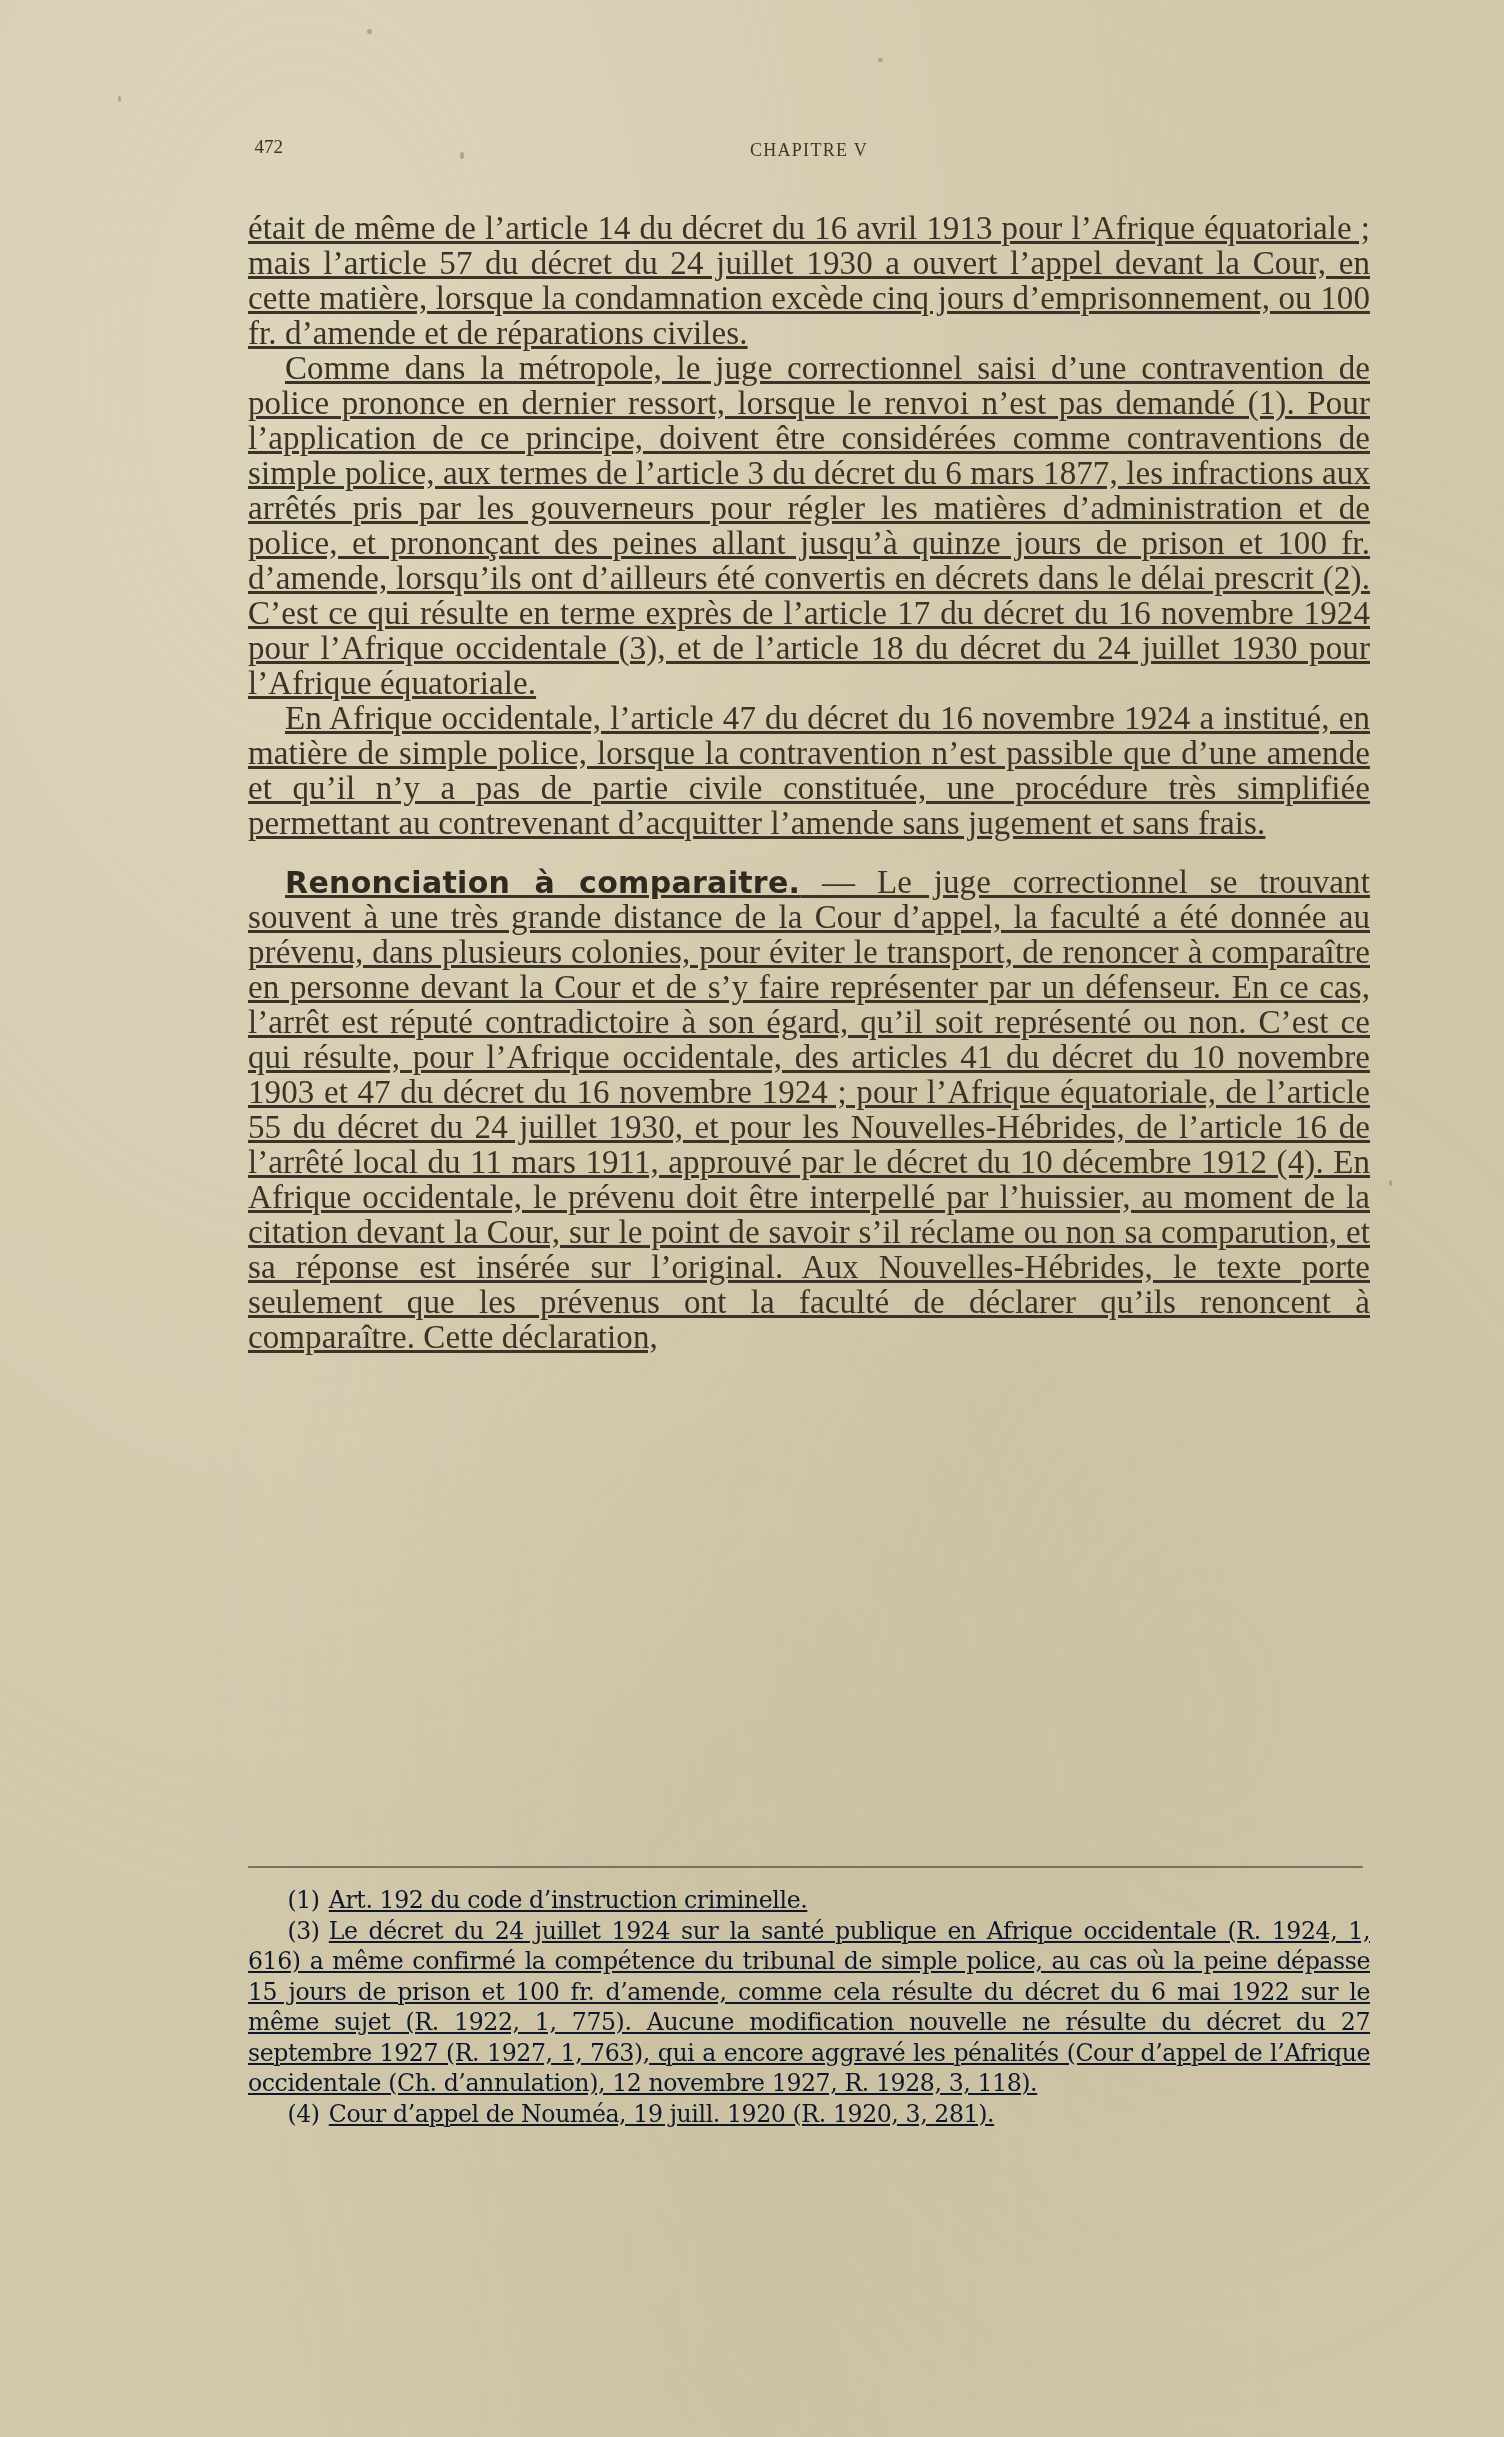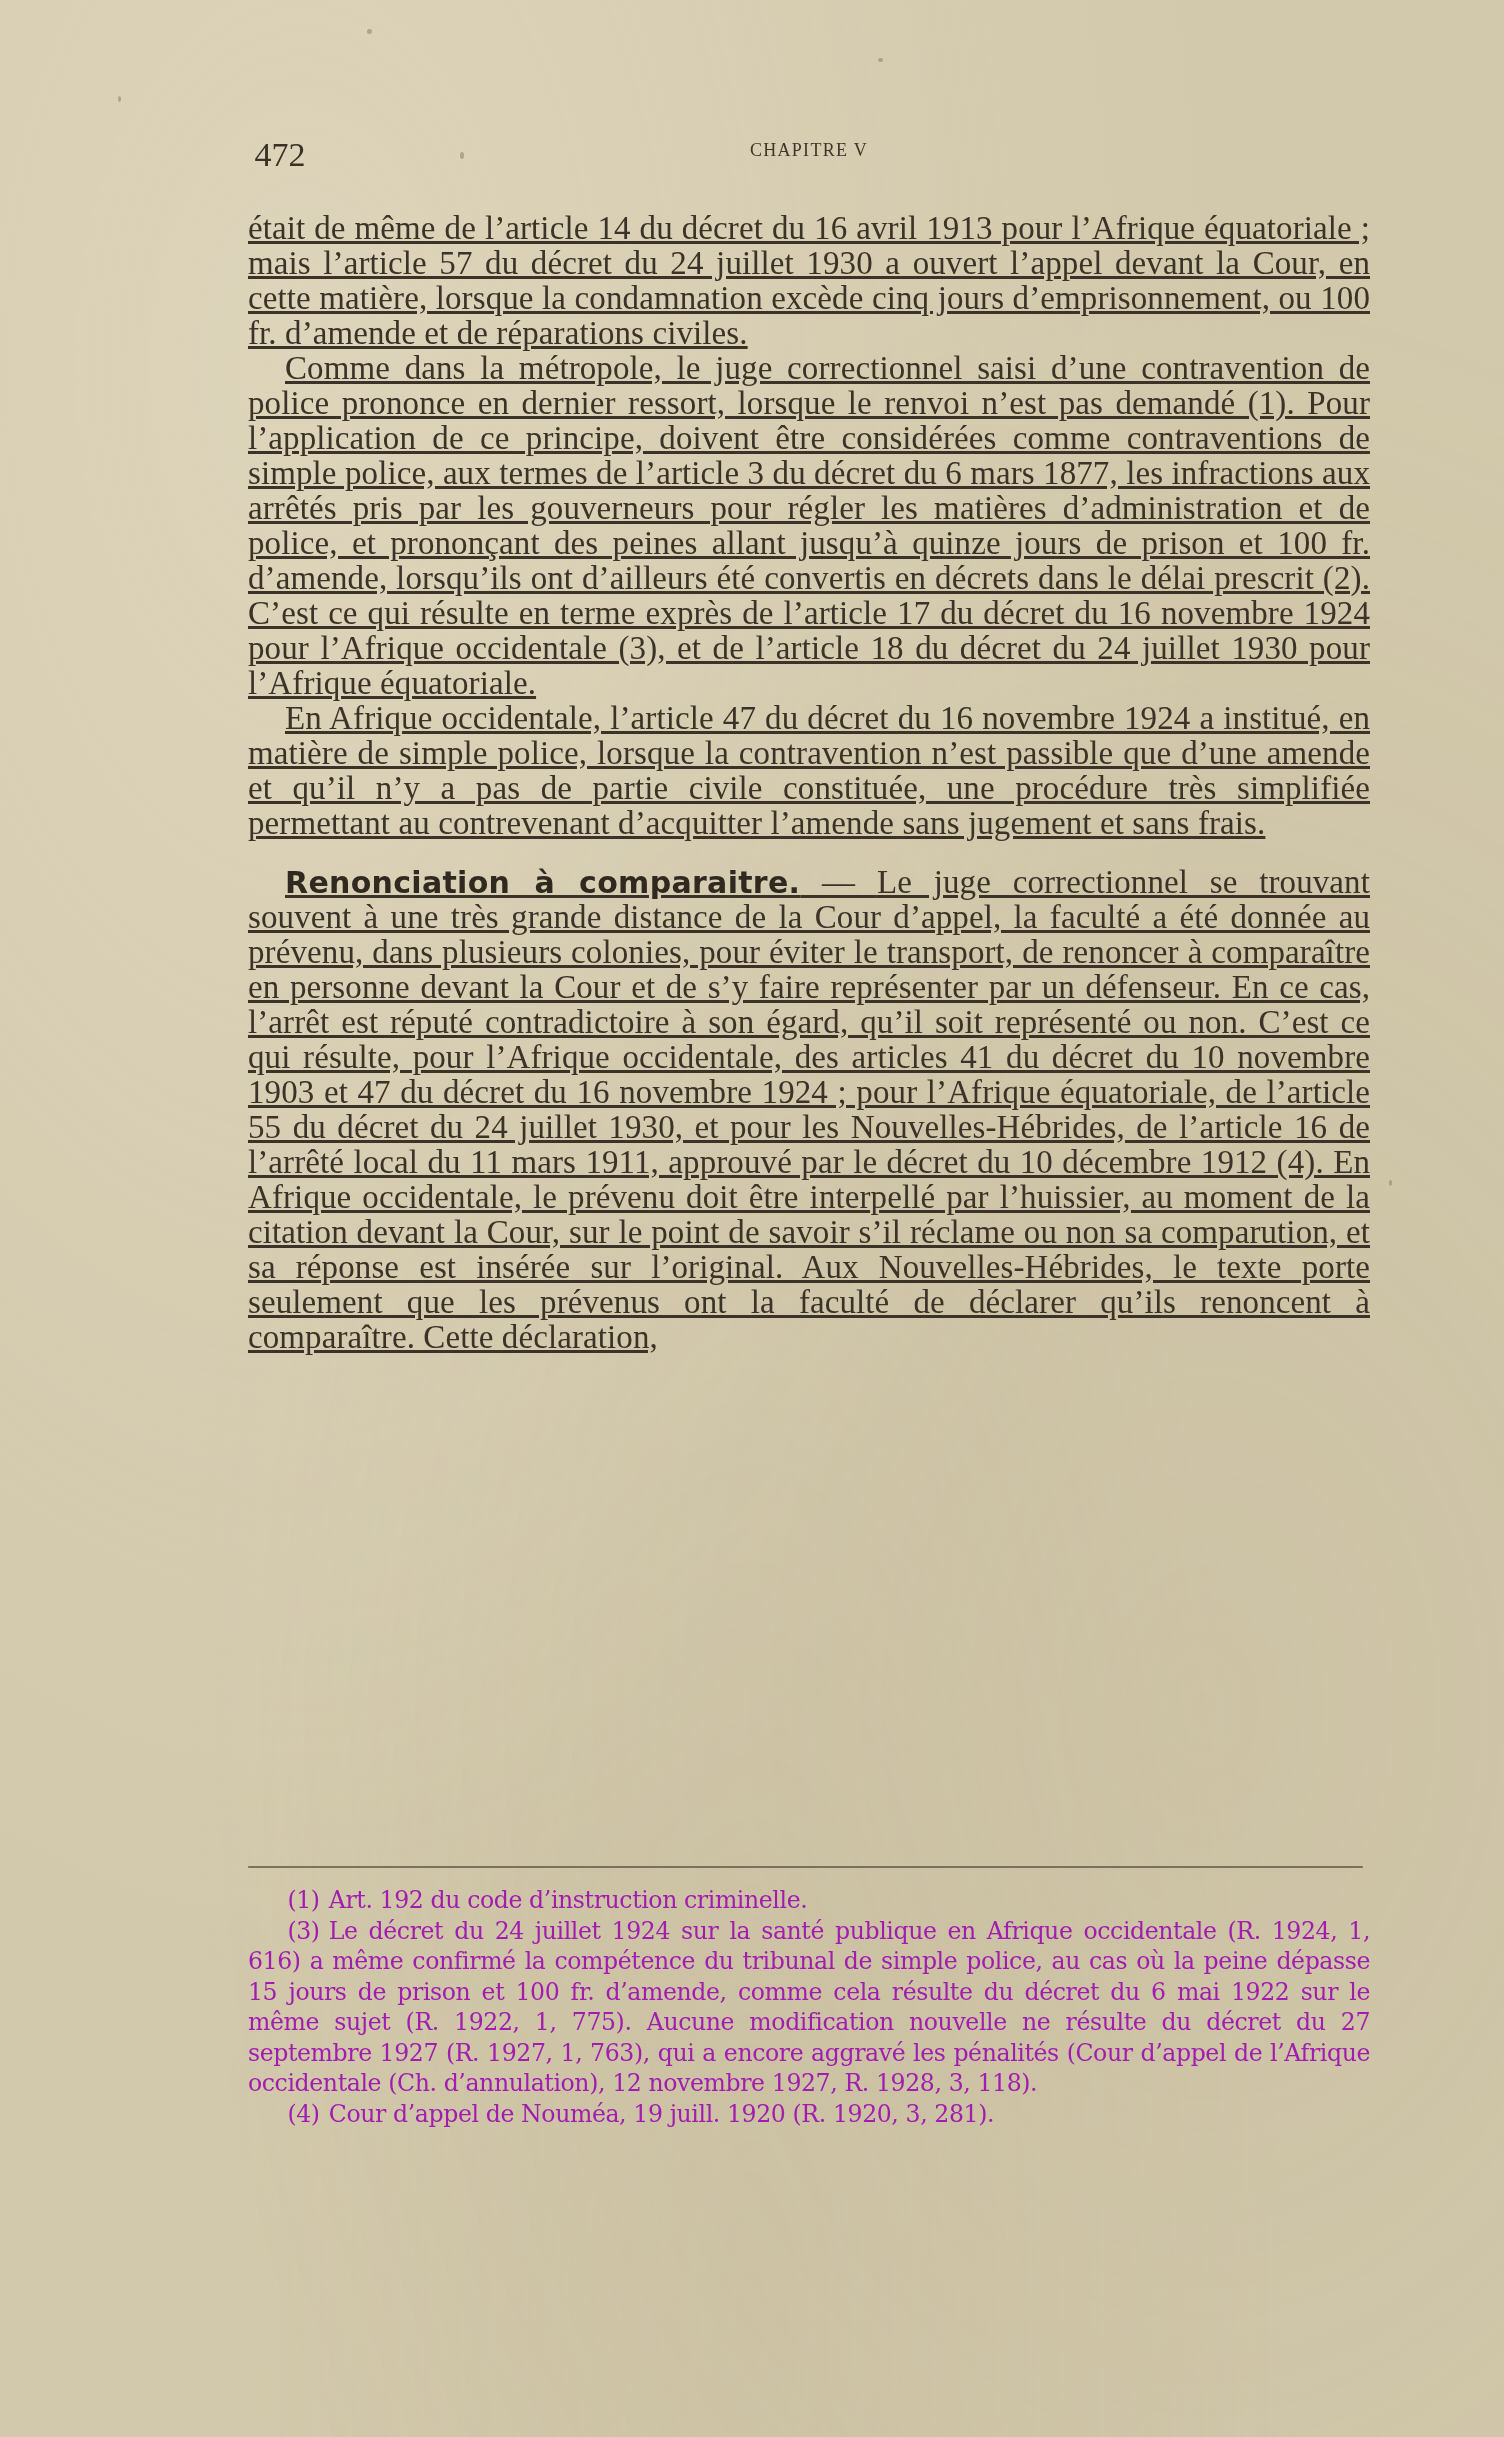--- a/index.html
+++ b/index.html
@@ -29,21 +29,21 @@
     position: absolute;
     top: 136px;
     left: 0;
     width: 1122px;
     height: 39px;
   }
   .page-number {
     position: absolute;
     left: 6.6px;
     top: 0;
-    font-size: 34px;
+    font-size: 19px;
     font-family: "Liberation Serif", serif;
     color: #3a3226;
   }
   .chapter-title {
     position: absolute;
     left: 0;
     width: 1122px;
     text-align: center;
     top: 3.9px;
     font-size: 18px;
@@ -93,22 +93,23 @@
     opacity: 0.85;
   }
   .footnotes {
     position: absolute;
     top: 1885px;
     left: 0;
     width: 1122px;
     font-family: "DejaVu Serif", serif;
     font-size: 23.6px;
     line-height: 30.5px;
-    color: #a21caf;
+    color: #0f172a;
     text-align: justify;
+    text-decoration: underline;
   }
   .footnotes p {
     margin: 0;
     text-indent: 19.7px;
     letter-spacing: -0.4px;
   }
   .fn-mark {
     display: inline-block;
     margin-right: 9.2px;
   }

